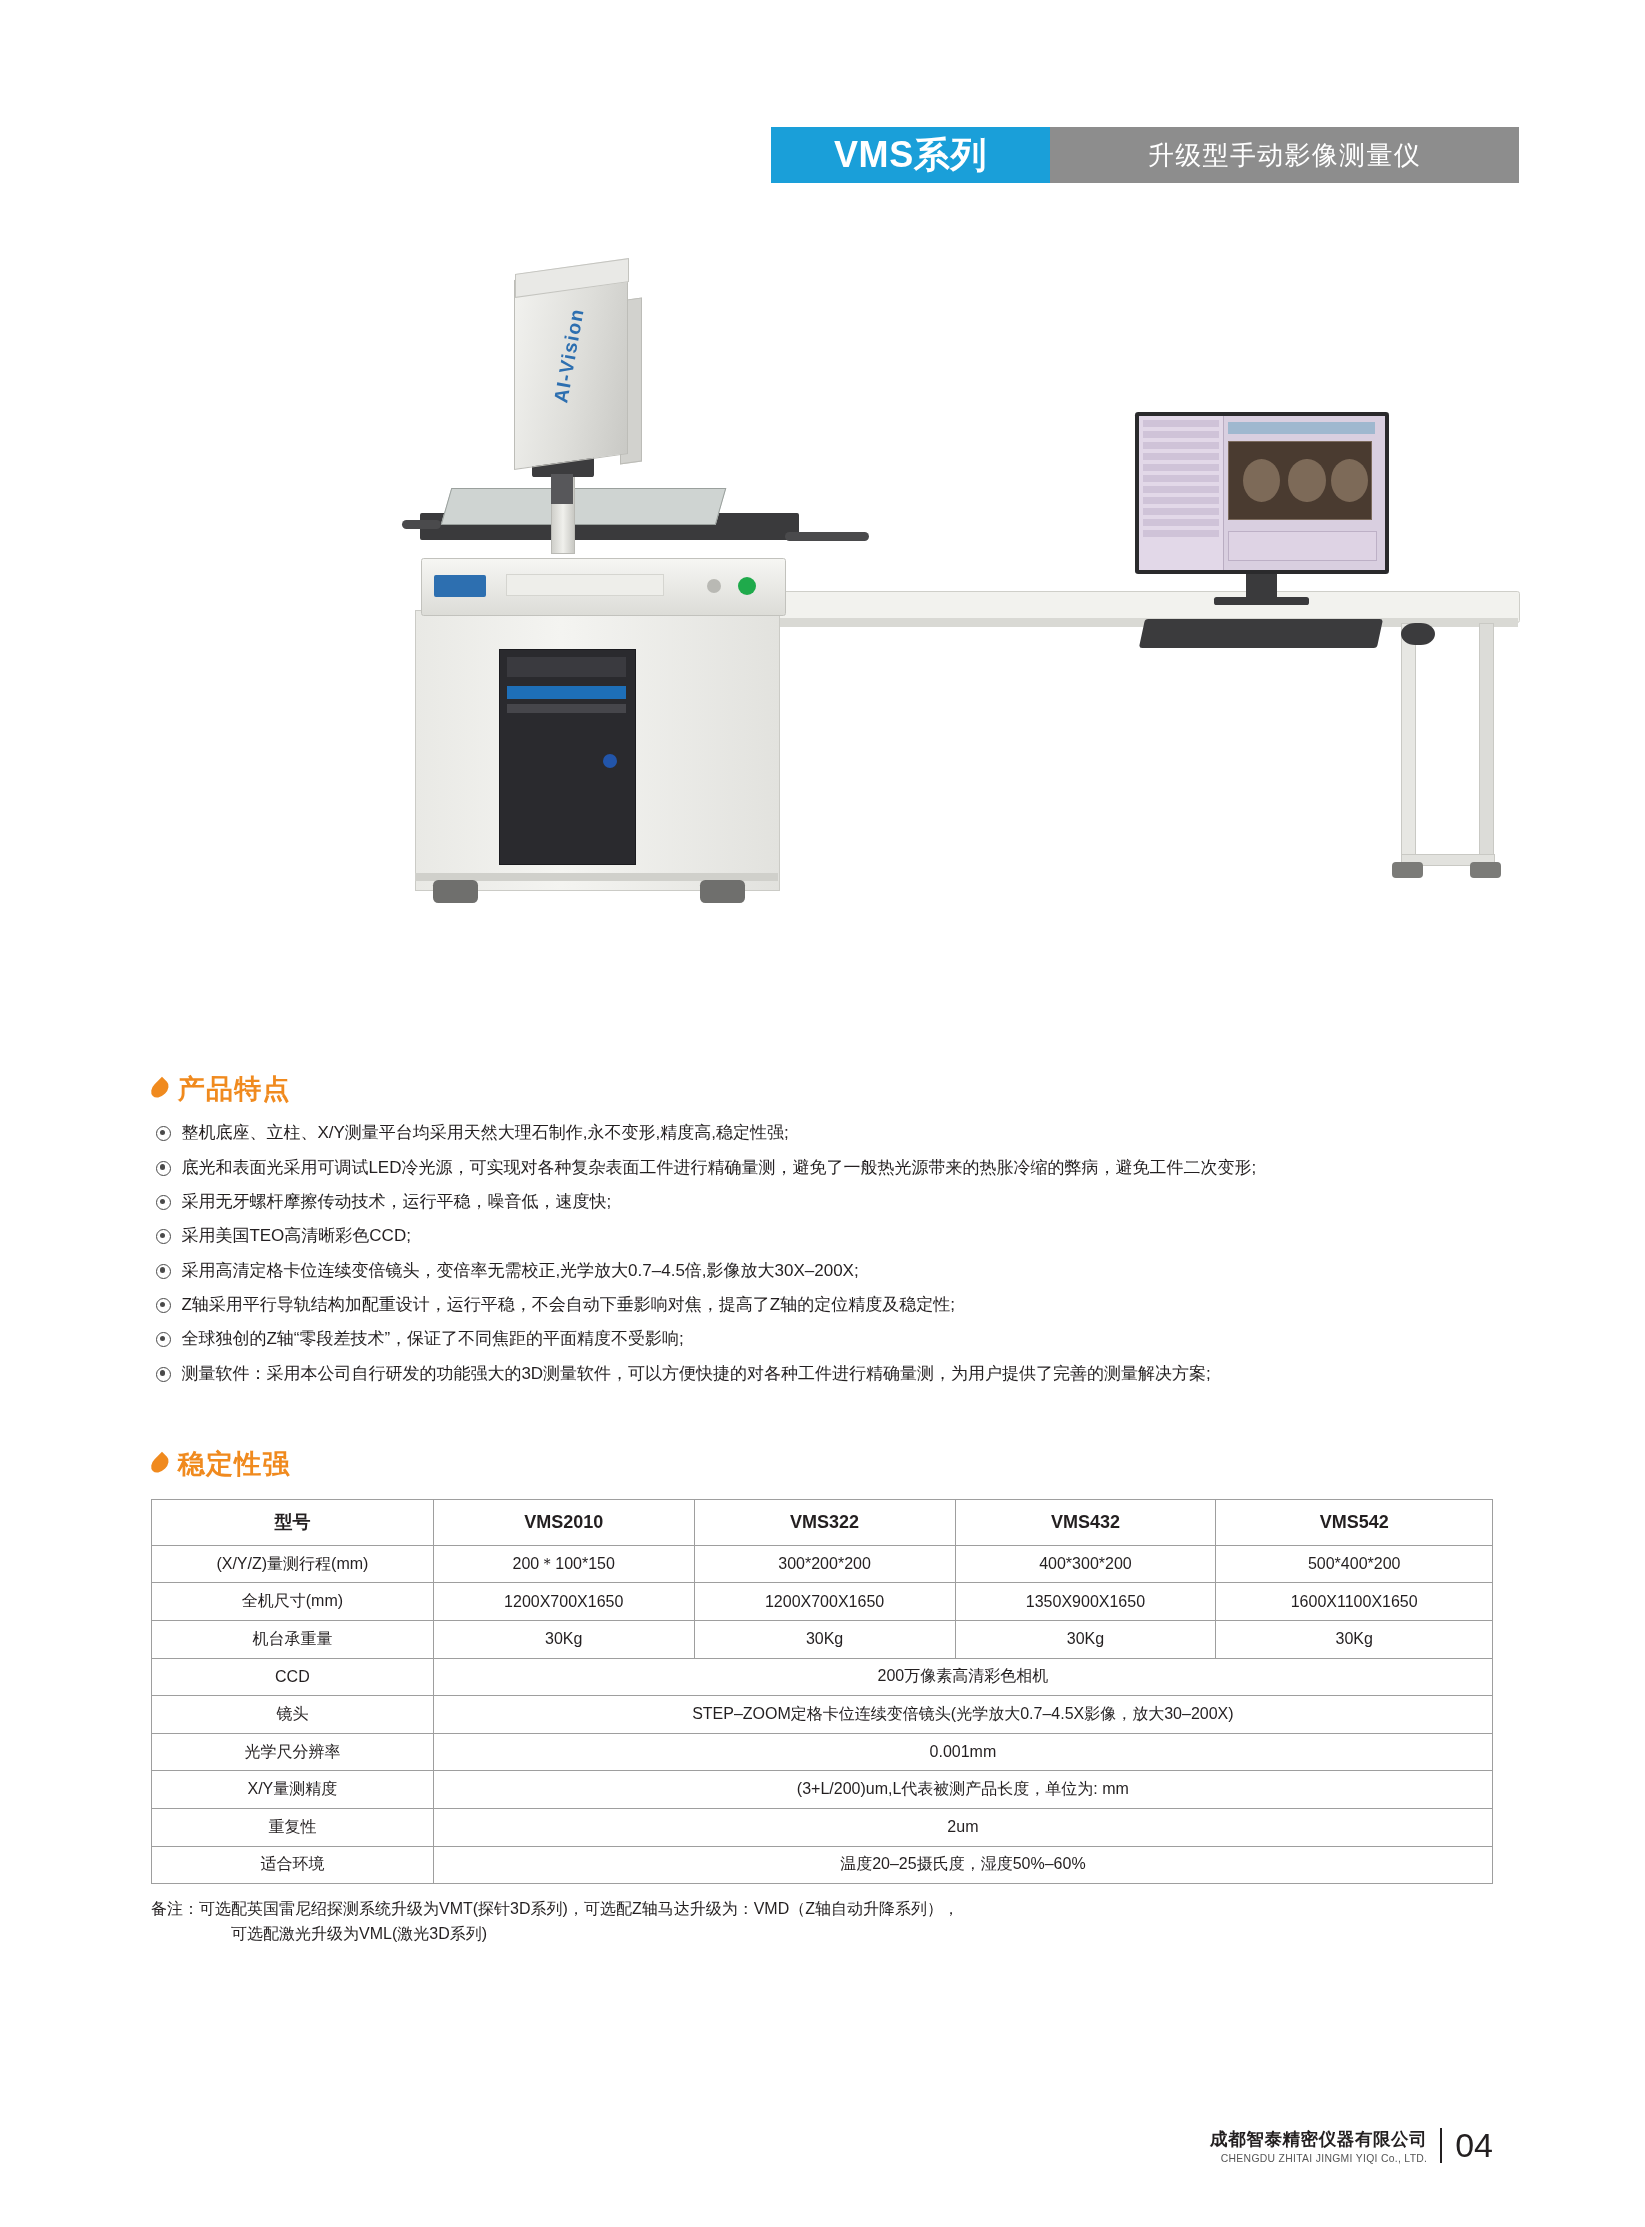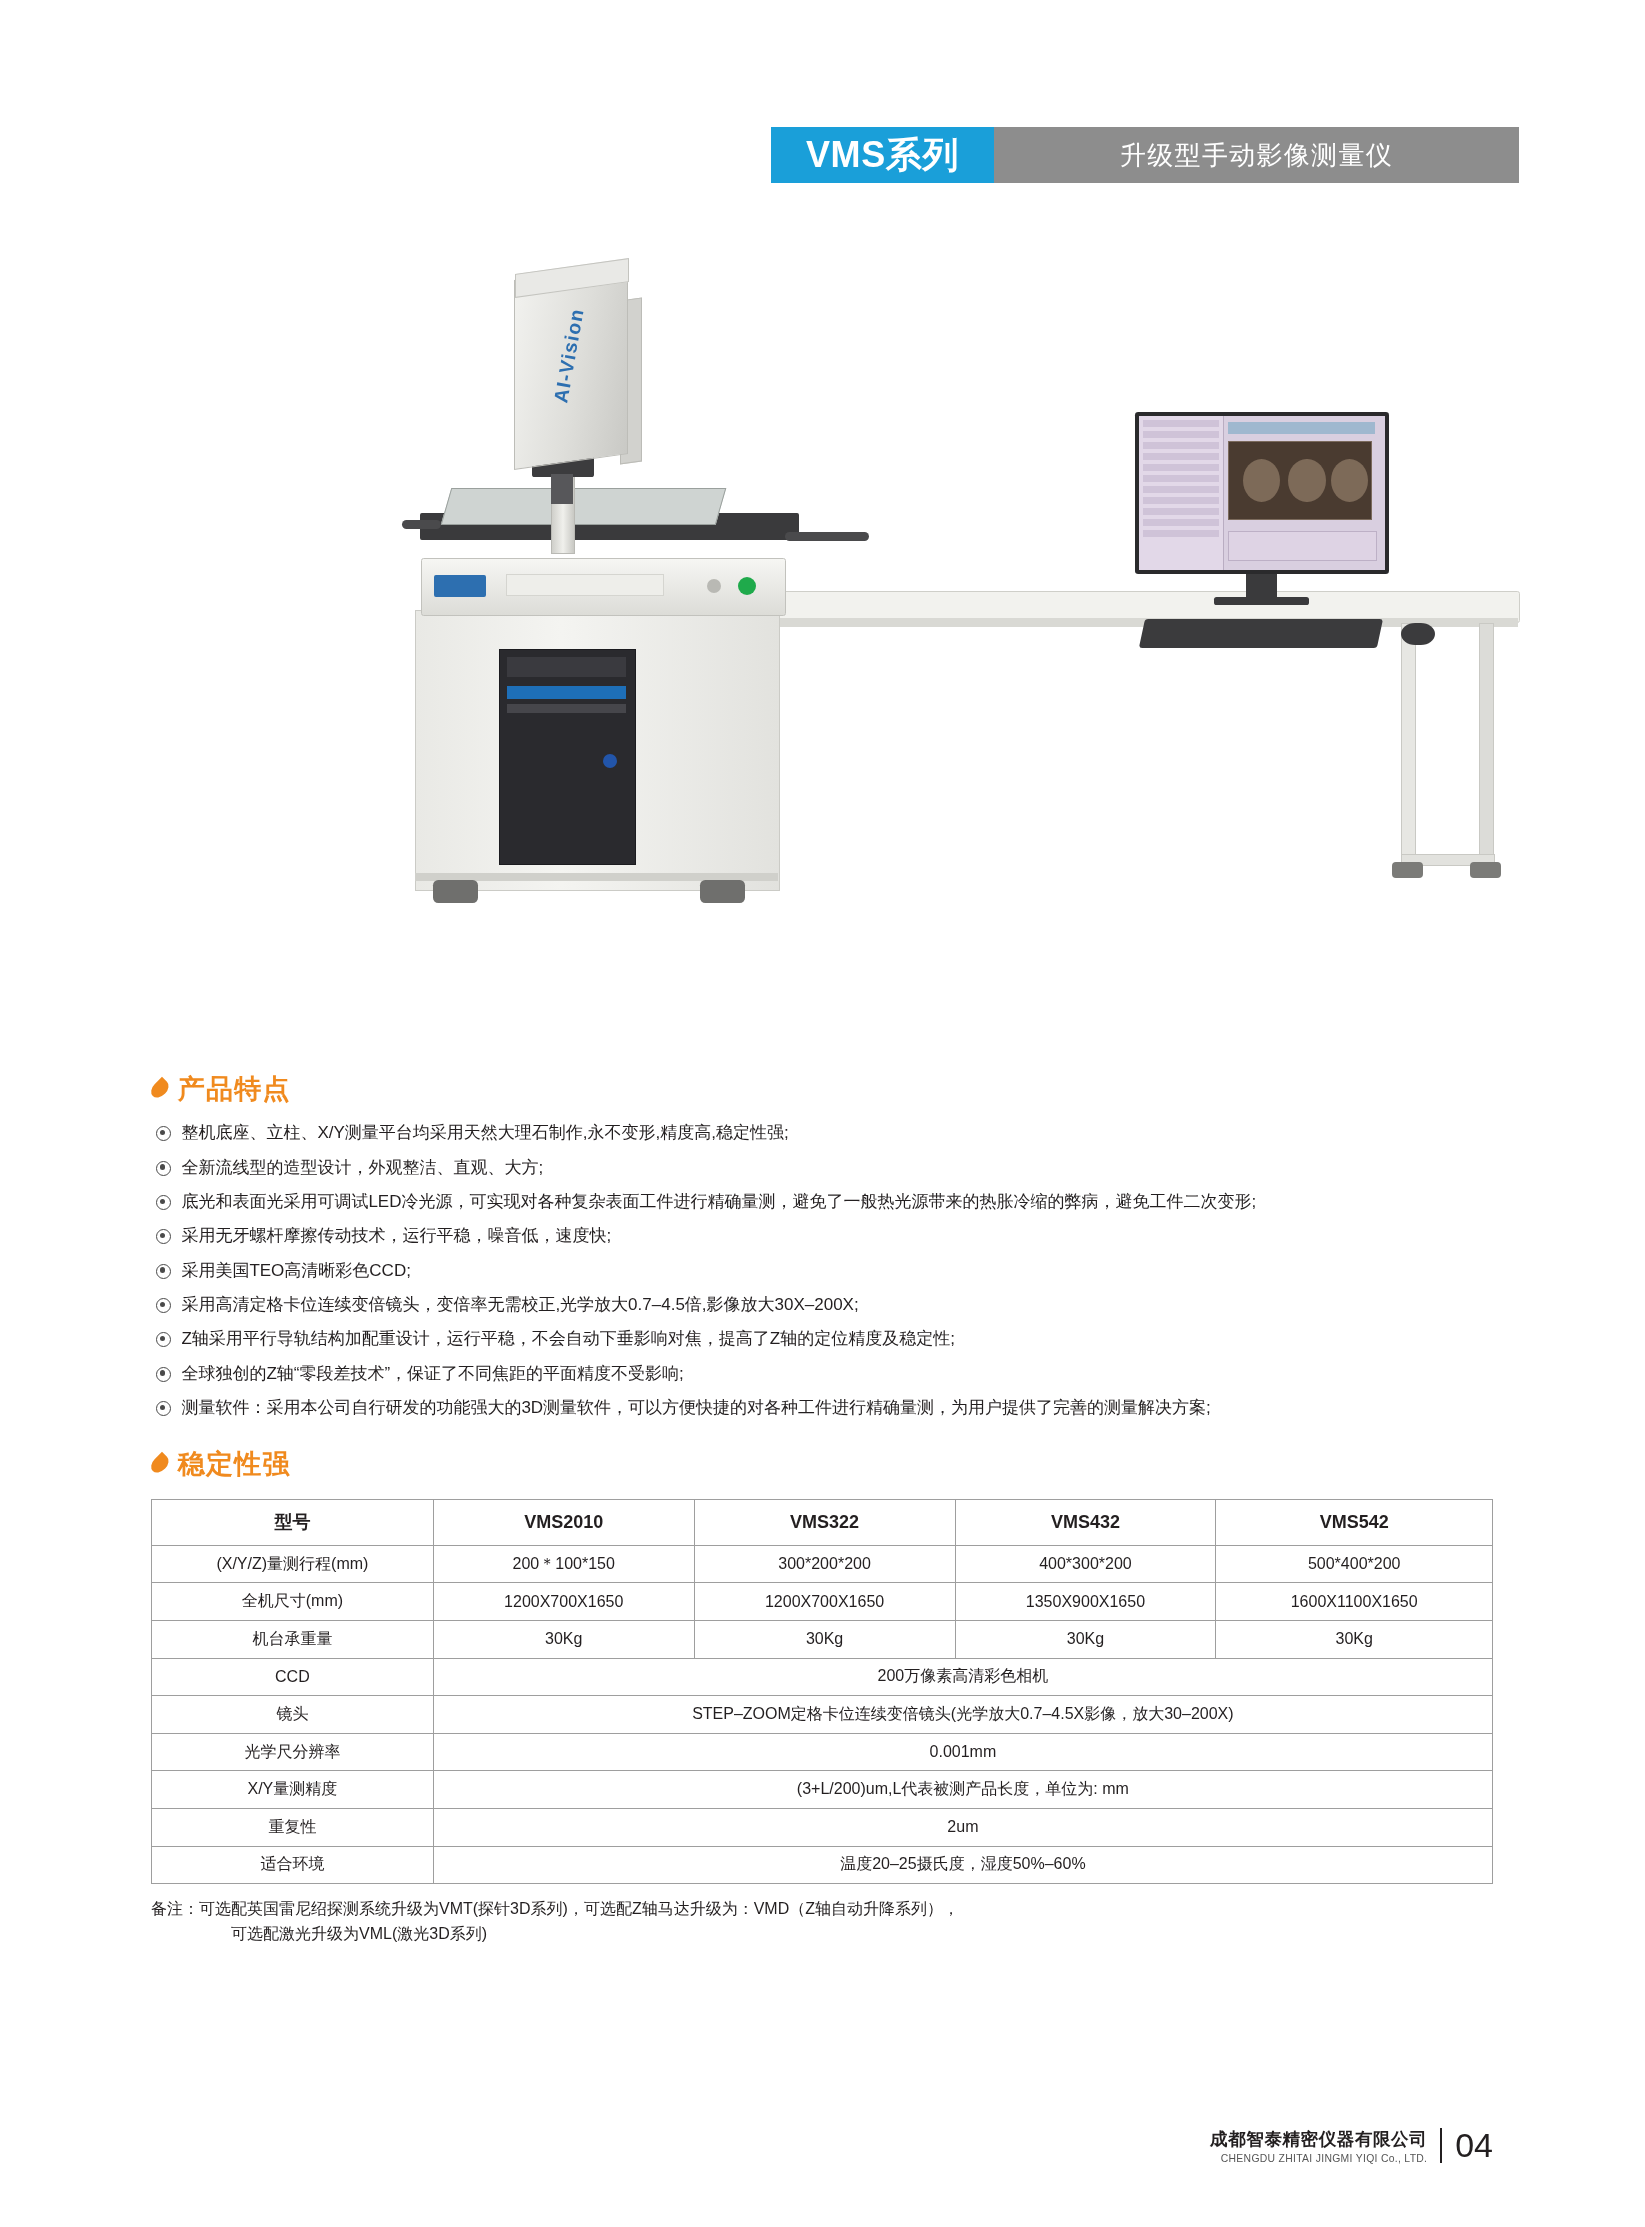--- a/index.html
+++ b/index.html
@@ -21,21 +21,21 @@
     position: absolute;
     top: 127px;
     left: 771px;
     width: 748px;
     height: 56px;
     display: flex;
     align-items: stretch;
   }
   .header-blue {
     background: #1a9fd9;
-    width: 223px;
+    width: 279px;
     display: flex;
     align-items: center;
     justify-content: center;
   }
   .header-blue .title {
     color: #ffffff;
     font-size: 36px;
     font-weight: bold;
     letter-spacing: 0.6px;
   }
@@ -700,24 +700,20 @@
 
 <div class="features section">
   <div class="sec-head">
     <span class="drop-icon"></span>
     <span class="sec-title">产品特点</span>
   </div>
   <ul class="feature-list">
     <li>
         <span class="bullet"></span>
         <span>整机底座、立柱、X/Y测量平台均采用天然大理石制作,永不变形,精度高,稳定性强;</span>
-      </li>
-    <li>
-        <span class="bullet"></span>
-        <span>全新流线型的造型设计，外观整洁、直观、大方;</span>
       </li>
     <li>
         <span class="bullet"></span>
         <span>底光和表面光采用可调试LED冷光源，可实现对各种复杂表面工件进行精确量测，避免了一般热光源带来的热胀冷缩的弊病，避免工件二次变形;</span>
       </li>
     <li>
         <span class="bullet"></span>
         <span>采用无牙螺杆摩擦传动技术，运行平稳，噪音低，速度快;</span>
       </li>
     <li>

